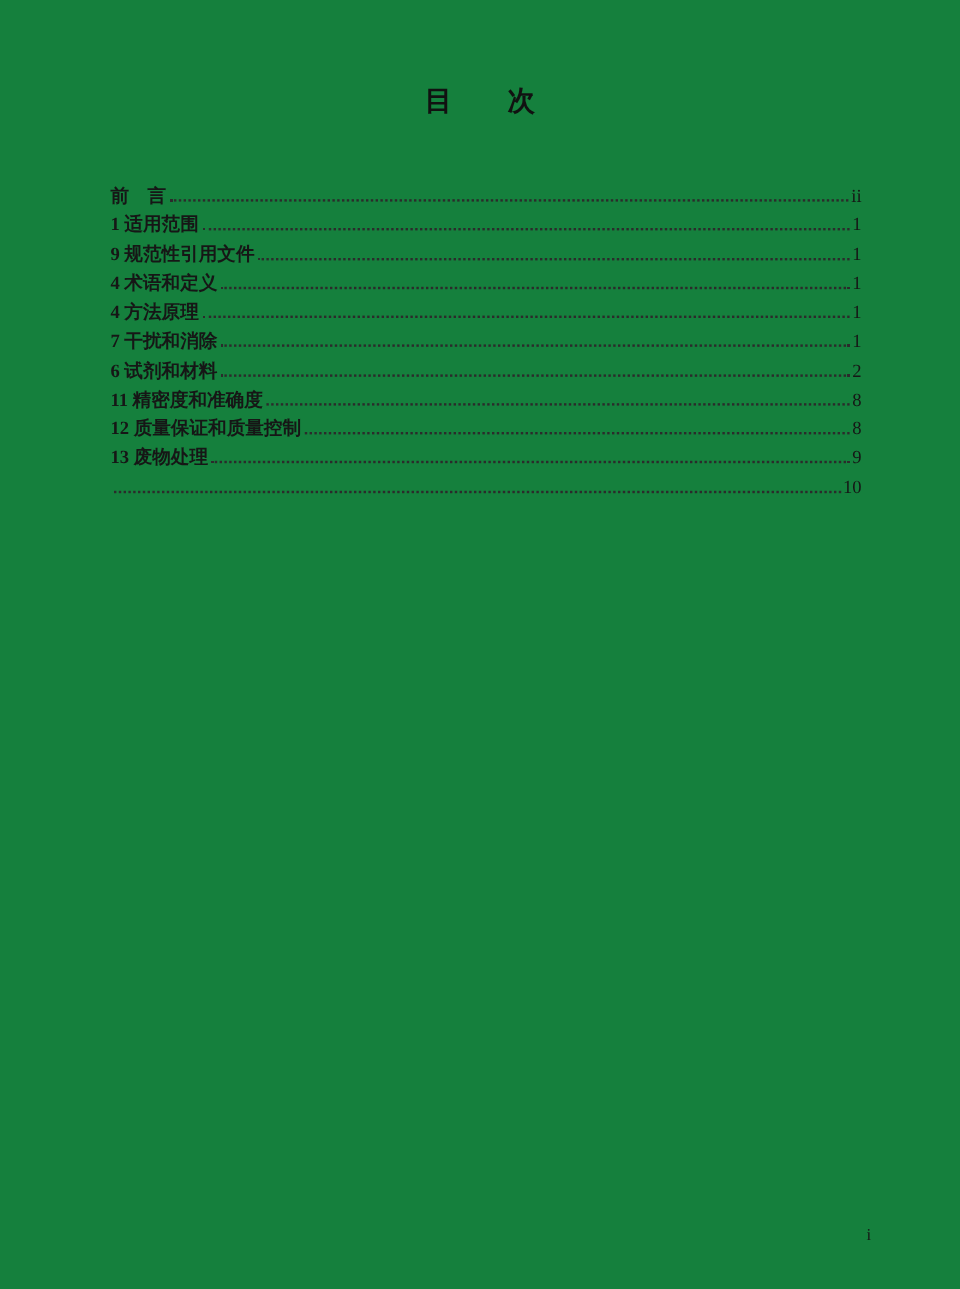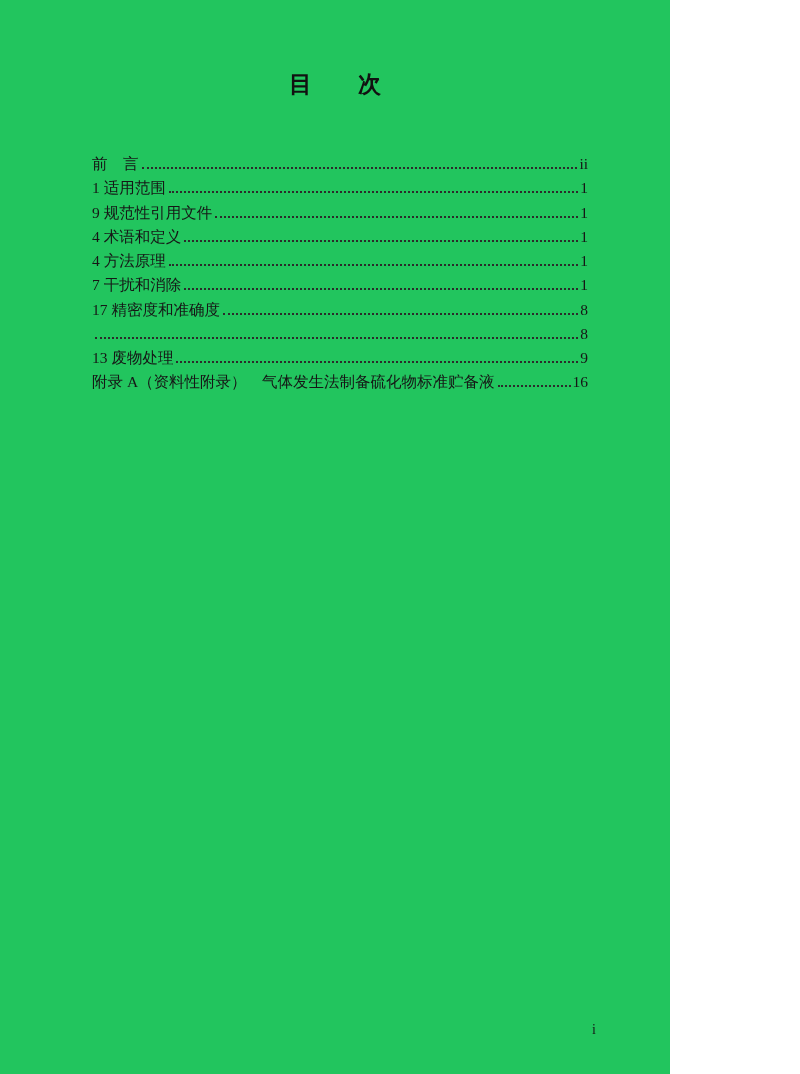--- a/index.html
+++ b/index.html
@@ -2,23 +2,23 @@
 <html><head>
 <meta charset="utf-8">
 <style>
   html, body {
     margin: 0;
     padding: 0;
     background: #ffffff;
   }
   .page {
     position: relative;
-    width: 670px;
+    width: 800px;
     height: 1074px;
-    background: #22c55e;
+    background: #15803d;
     overflow: hidden;
     font-family: "Liberation Serif", "DejaVu Serif", serif;
     color: #161616;
   }
   .toc-title {
     position: absolute;
     top: 71px;
     left: 0;
     width: 100%;
     margin: 0;
@@ -41,20 +41,21 @@
     display: flex;
     align-items: baseline;
     height: 24.25px;
     font-size: 15.5px;
     line-height: 24.25px;
     white-space: pre;
   }
   .toc-row .entry-label {
     flex: 0 0 auto;
     white-space: pre;
+    font-weight: bold;
   }
   .toc-row .dot-leader {
     flex: 1 1 auto;
     min-width: 12px;
     border-bottom: 2px dotted #2b2b2b;
     margin: 0 2px 0 3px;
   }
   .toc-row .entry-page {
     flex: 0 0 auto;
     white-space: pre;
@@ -74,20 +75,21 @@
 <div class="page">
   <h1 class="toc-title">目　　次</h1>
 
   <div class="toc-list" id="toc-list">
       <div class="toc-row"><span class="entry-label">前　言</span><span class="dot-leader"></span><span class="entry-page">ii</span></div>
       <div class="toc-row"><span class="entry-label">1 适用范围</span><span class="dot-leader"></span><span class="entry-page">1</span></div>
       <div class="toc-row"><span class="entry-label">9 规范性引用文件</span><span class="dot-leader"></span><span class="entry-page">1</span></div>
       <div class="toc-row"><span class="entry-label">4 术语和定义</span><span class="dot-leader"></span><span class="entry-page">1</span></div>
       <div class="toc-row"><span class="entry-label">4 方法原理</span><span class="dot-leader"></span><span class="entry-page">1</span></div>
       <div class="toc-row"><span class="entry-label">7 干扰和消除</span><span class="dot-leader"></span><span class="entry-page">1</span></div>
-      <div class="toc-row"><span class="entry-label">17 精密度和准确度</span><span class="dot-leader"></span><span class="entry-page">8</span></div>
-      <div class="toc-row"><span class="dot-leader"></span><span class="entry-page">8</span></div>
+      <div class="toc-row"><span class="entry-label">6 试剂和材料</span><span class="dot-leader"></span><span class="entry-page">2</span></div>
+      <div class="toc-row"><span class="entry-label">11 精密度和准确度</span><span class="dot-leader"></span><span class="entry-page">8</span></div>
+      <div class="toc-row"><span class="entry-label">12 质量保证和质量控制</span><span class="dot-leader"></span><span class="entry-page">8</span></div>
       <div class="toc-row"><span class="entry-label">13 废物处理</span><span class="dot-leader"></span><span class="entry-page">9</span></div>
-      <div class="toc-row"><span class="entry-label">附录 A（资料性附录）　气体发生法制备硫化物标准贮备液</span><span class="dot-leader"></span><span class="entry-page">16</span></div>
+      <div class="toc-row"><span class="dot-leader"></span><span class="entry-page">10</span></div>
     </div>
 
   <div class="page-footer">i</div>
 </div>
 
 </body></html>

